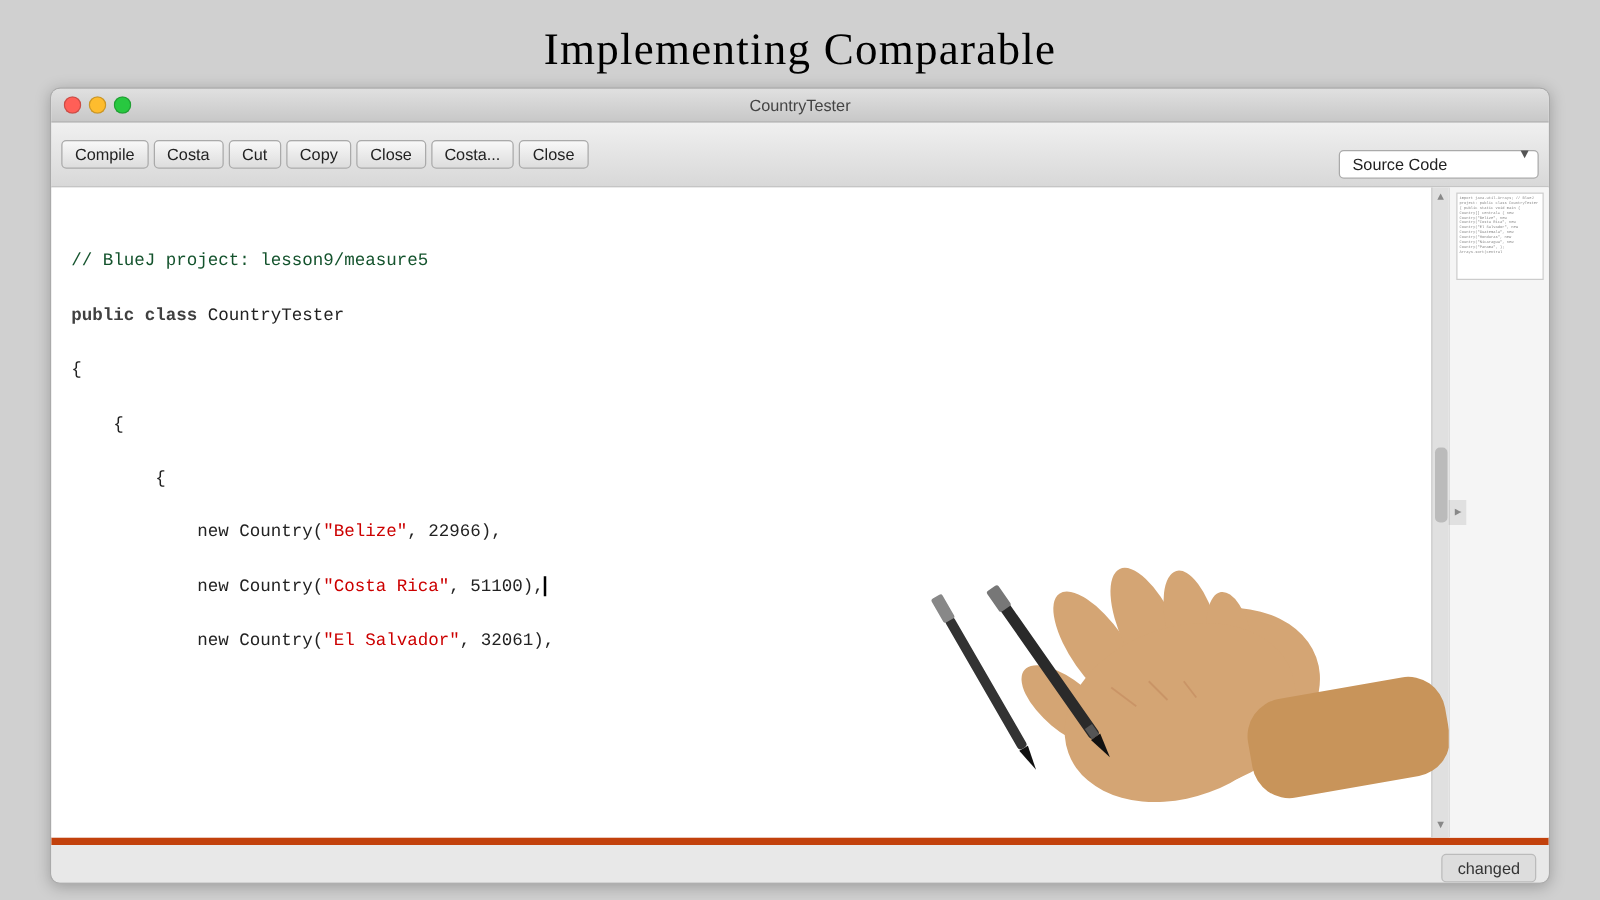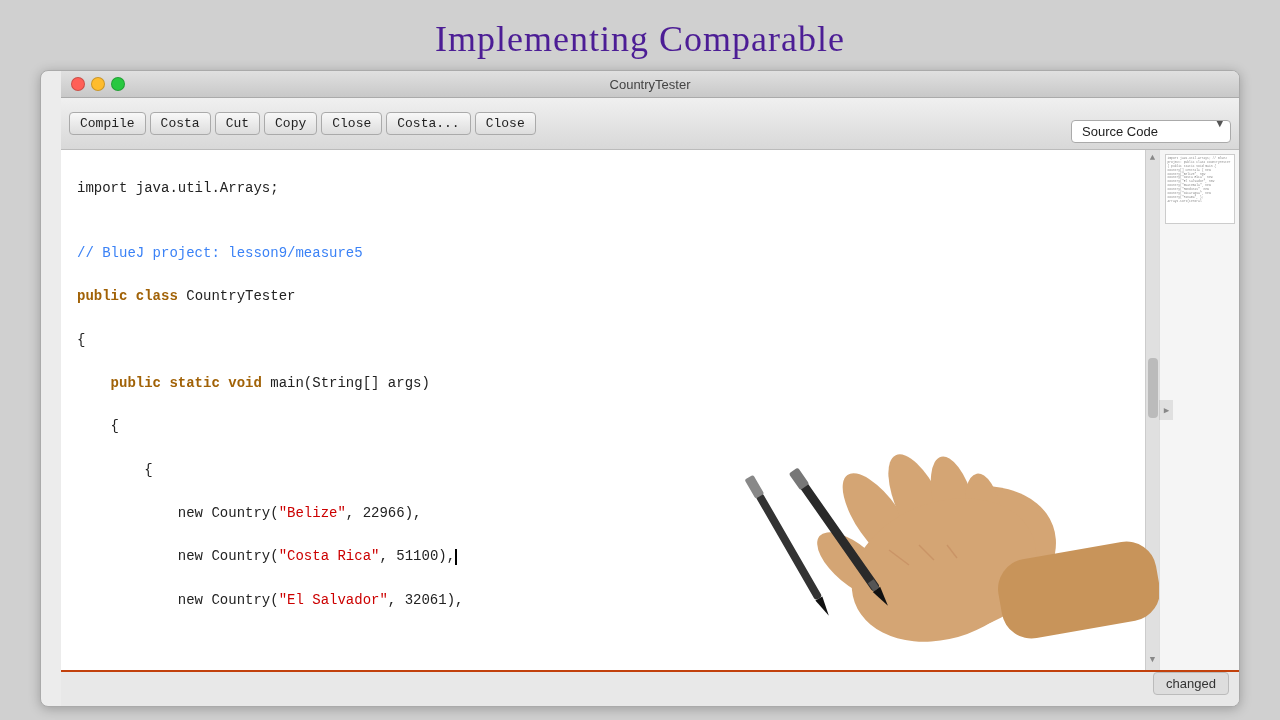--- a/index.html
+++ b/index.html
@@ -11,36 +11,35 @@
       height: 720px;
       overflow: hidden;
       position: relative;
     }
 
     .page-title {
       text-align: center;
       font-family: Georgia, serif;
       font-size: 36px;
       font-weight: normal;
-      color: #4c1d95;
+      color: #000000;
       padding: 18px 0 10px 0;
       background: #d0d0d0;
       letter-spacing: 1px;
     }
 
     .window {
       margin: 0 auto;
       width: 1200px;
       background: #ececec;
       border: 1px solid #aaa;
       border-radius: 8px;
       box-shadow: 0 2px 12px rgba(0,0,0,0.25);
       overflow: hidden;
       position: relative;
-      padding-left: 20px;
     }
 
     .titlebar {
       background: linear-gradient(to bottom, #e0e0e0, #c8c8c8);
       border-bottom: 1px solid #aaa;
       padding: 6px 10px;
       display: flex;
       align-items: center;
       position: relative;
     }
@@ -79,21 +78,21 @@
       align-items: center;
       gap: 4px;
     }
 
     .toolbar-btn {
       background: linear-gradient(to bottom, #f8f8f8, #ddd);
       border: 1px solid #aaa;
       border-radius: 4px;
       padding: 3px 10px;
       font-size: 13px;
-      font-family: Liberation Mono, monospace;
+      font-family: Liberation Sans, sans-serif;
       cursor: pointer;
       color: #222;
     }
 
     .source-code-dropdown {
       margin-left: auto;
       background: white;
       border: 1px solid #aaa;
       border-radius: 4px;
       padding: 3px 28px 3px 10px;
@@ -186,23 +185,23 @@
       font-size: 3px;
       line-height: 1.3;
       color: #888;
       overflow: hidden;
       padding: 2px;
       font-family: 'Courier New', monospace;
     }
 
     .status-bar {
       display: flex;
-      align-items: flex-start;
+      align-items: flex-end;
       background: #e8e8e8;
-      border-top: 2px solid #c2410c;
+      border-top: 6px solid #c2410c;
       height: 36px;
       padding: 0 10px;
     }
 
     .status-text {
       flex: 1;
       font-size: 13px;
       color: #555;
       font-family: Arial, sans-serif;
     }
@@ -211,23 +210,23 @@
       background: #ddd;
       border: 1px solid #bbb;
       border-radius: 4px;
       padding: 3px 12px;
       font-size: 13px;
       font-family: Arial, sans-serif;
       color: #333;
     }
 
     
-    .kw { color: #a16207; font-weight: bold; }
+    .kw { color: #404040; font-weight: bold; }
     .str { color: #cc0000; }
-    .cm { color: #3b82f6; }
+    .cm { color: #14532d; }
     .plain { color: #222; }
 
     
     .hand-overlay {
       position: absolute;
       bottom: 0;
       right: 80px;
       width: 480px;
       height: 320px;
       z-index: 10;
@@ -292,26 +291,24 @@
         <option>Interface</option>
         <option>Documentation</option>
       </select>
       <span class="dropdown-arrow">▼</span>
     </div>
   </div>
 
   <div class="editor-area">
 
     <div class="code-content" style="padding-left:16px; padding-top:6px;">
-<span class="code-line"><span class="plain">import java.util.Arrays;</span></span>
 <span class="code-line"></span>
 <span class="code-line"><span class="cm">// BlueJ project: lesson9/measure5</span></span>
 <span class="code-line"><span class="kw">public class</span><span class="plain"> CountryTester</span></span>
 <span class="code-line"><span class="plain">{</span></span>
-<span class="code-line"><span class="plain">    </span><span class="kw">public static void</span><span class="plain"> main(String[] args)</span></span>
 <span class="code-line"><span class="plain">    {</span></span>
 <span class="code-line"><span class="plain">        {</span></span>
 <span class="code-line"><span class="plain">            new Country(</span><span class="str">"Belize"</span><span class="plain">, 22966),</span></span>
 <span class="code-line"><span class="plain">            new Country(</span><span class="str">"Costa Rica"</span><span class="plain">, 51100),<span class="cursor"></span></span></span>
 <span class="code-line"><span class="plain">            new Country(</span><span class="str">"El Salvador"</span><span class="plain">, 32061),</span></span>
 
 
 
 
 

